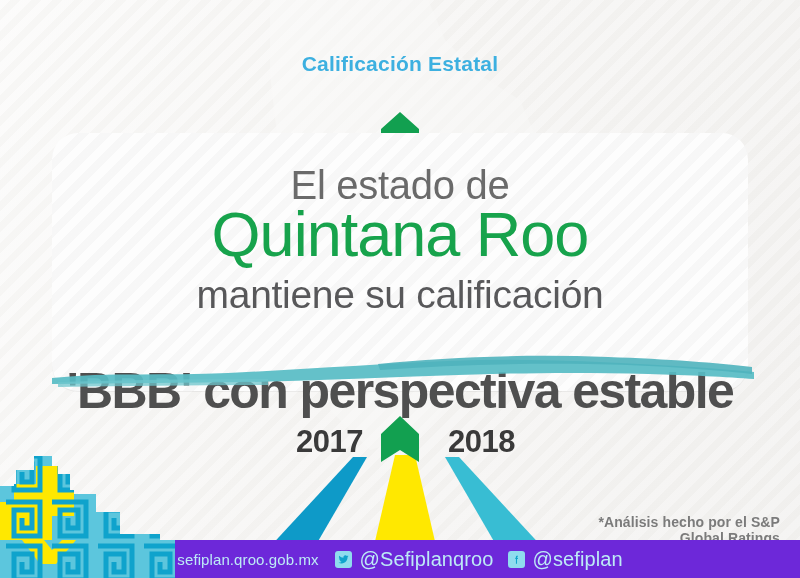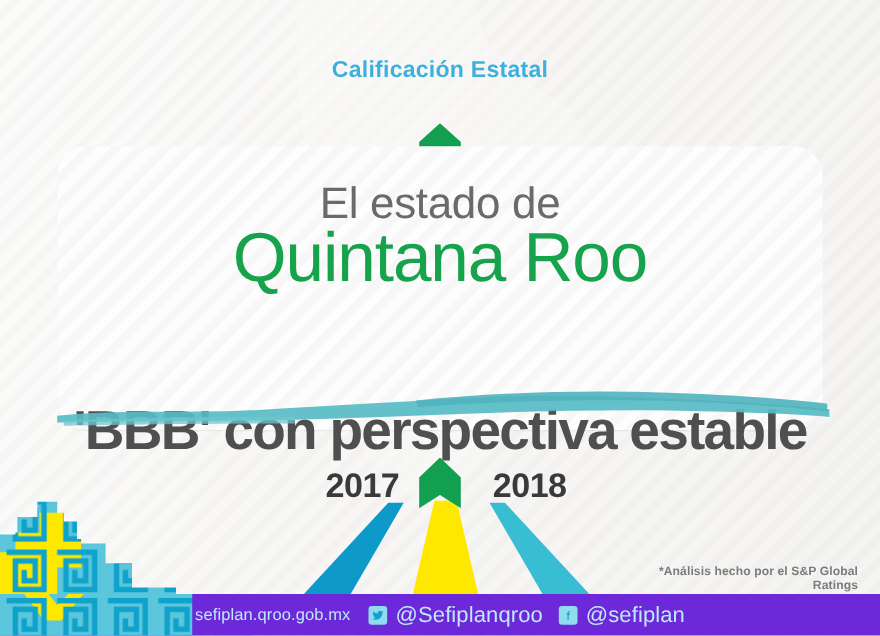--- a/index.html
+++ b/index.html
@@ -78,21 +78,21 @@
   }
   .year-2017{left:296px;}
   .year-2018{left:424px;margin-left:24px;}
 
   
   .roads{position:absolute;left:255px;top:455px;width:300px;height:95px;z-index:4;}
 
   
   .note{
     position:absolute;left:560px;top:514px;width:220px;text-align:right;
-    font-size:11px;color:#7b7b7b;font-weight:bold;letter-spacing:.1px;
+    font-size:14px;color:#7b7b7b;font-weight:bold;letter-spacing:.1px;
   }
 
   
   .greca{position:absolute;left:0;bottom:0;width:230px;height:128px;z-index:7;}
 
   
   .footer{
     position:absolute;left:0;bottom:0;width:800px;height:38px;
     background:#6d28d9;z-index:8;
     display:flex;align-items:center;justify-content:center;gap:14px;
@@ -131,20 +131,21 @@
   </svg>
 
   <div class="card">
     <div class="card-inner">
       <div class="card-hatch"></div>
     </div>
   </div>
 
   <div class="tl line2">Quintana Roo</div>
   <div class="tl line1">El estado de</div>
+  <div class="tl line3">mantiene su calificación</div>
   <div class="tl line4">'BBB' con perspectiva estable</div>
 
   <svg class="brush" viewBox="0 0 710 40">
     <path d="M4,26 C60,20 120,24 180,21 C260,17 330,12 400,9 C470,6 540,9 610,13 C650,15 685,18 706,20
              L706,27 C680,25 640,23 600,22 C530,20 470,21 410,23 C340,25 270,29 200,30 C140,31 70,31 4,32 Z" fill="#57bcc4" opacity="0.92"></path>
     <path d="M330,12 C400,5 480,2 560,5 C620,7 670,11 704,15 L704,22 C660,17 600,13 540,12
              C470,11 400,13 332,18 Z" fill="#4fb2bc" opacity="0.9"></path>
     <path d="M10,30 C80,28 150,27 220,27 L220,33 C150,33 80,34 10,35 Z" fill="#6ec6cc" opacity="0.75"></path>
   </svg>
 

